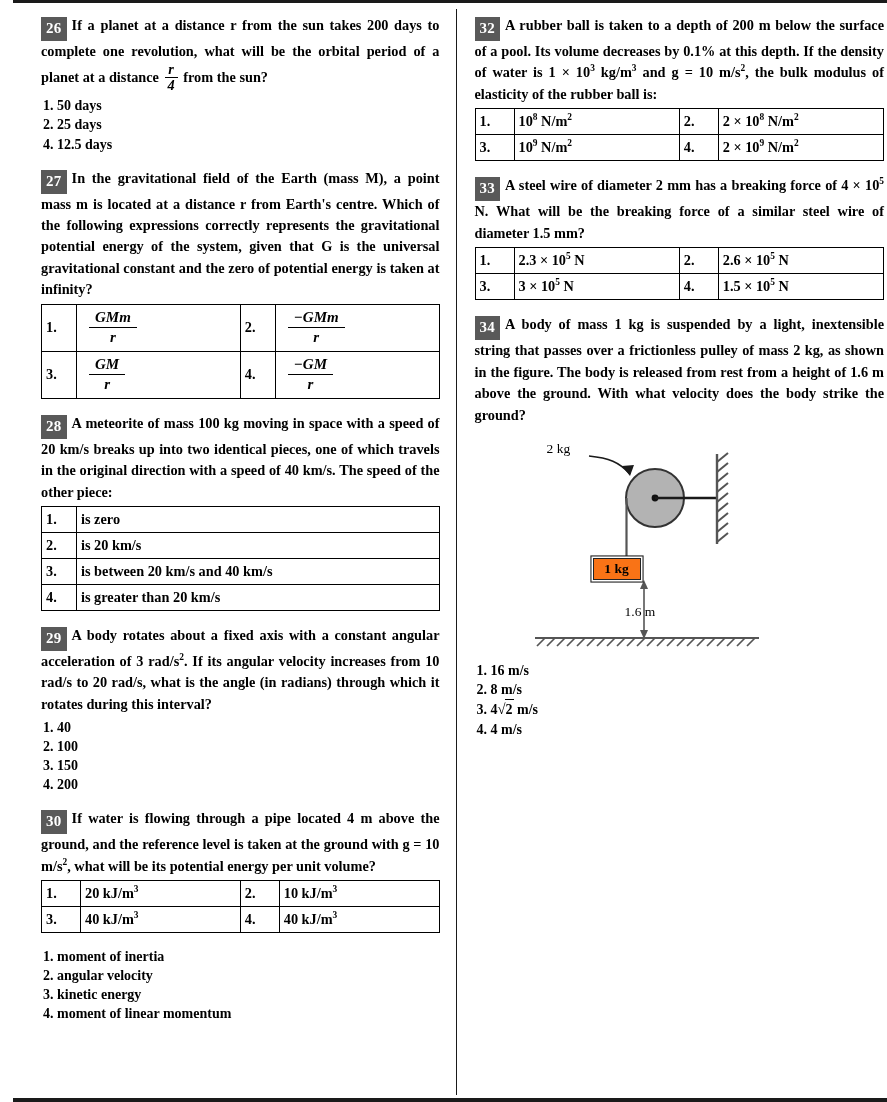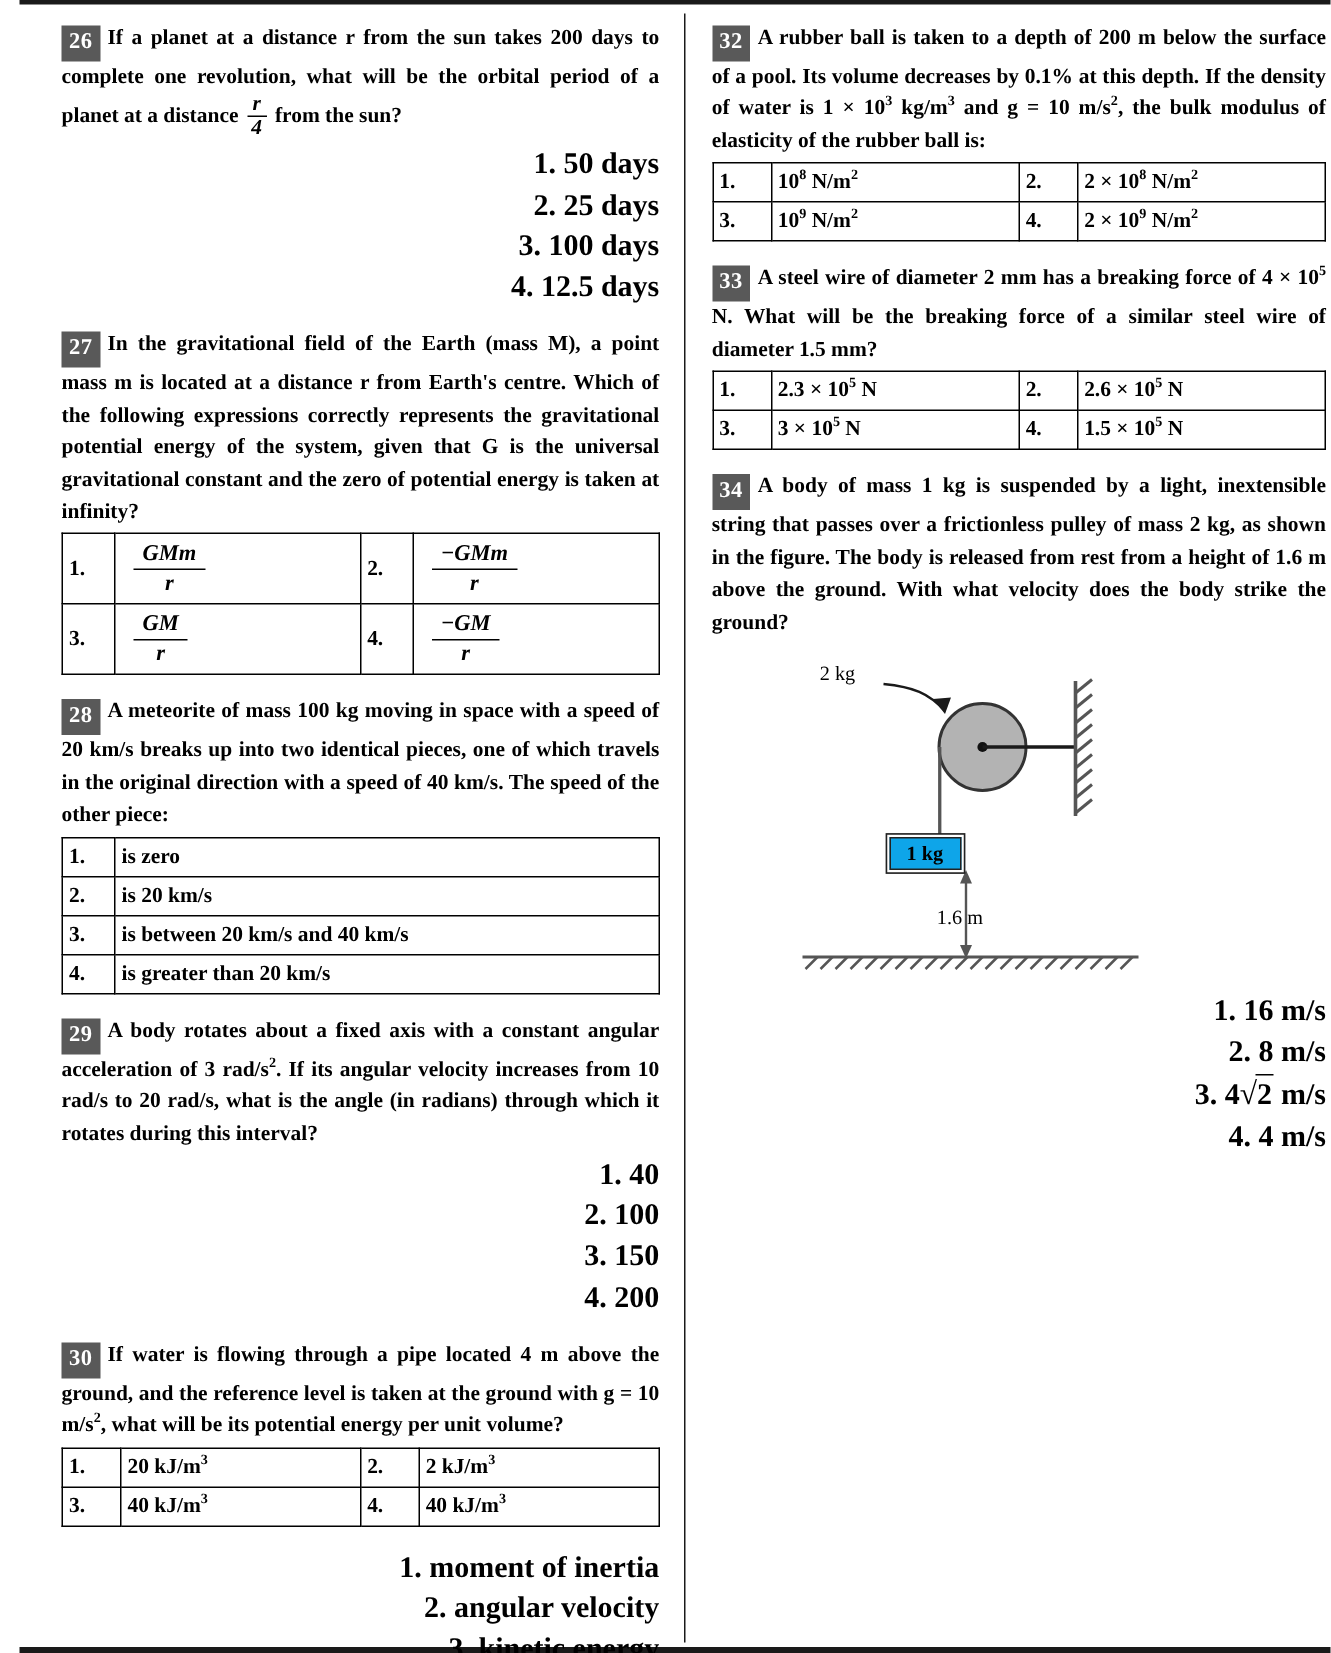--- a/index.html
+++ b/index.html
@@ -63,24 +63,23 @@
     font-style:italic;
     margin:0 2px;
     line-height:1.05;
   }
   .frac .num{display:block;padding:0 3px;}
   .frac .den{display:block;border-top:1.2px solid #000;padding:0 3px;}
 
   
   .opts{
     margin:3px 0 0 2px;
-    font-size:20px;
+    font-size:14px;
     line-height:1.36;
     font-weight:bold;
-    text-align:right;
   }
   .opts div{white-space:nowrap;}
 
   
   table.opt{
     border-collapse:collapse;
     width:100%;
     margin-top:3px;
     font-size:14.3px;
     font-weight:bold;
@@ -130,21 +129,21 @@
     font-family:"Liberation Serif",serif;
   }
   #lbl-pulley{left:20px;top:5px;}
   #lbl-height{left:98px;top:168px;}
   .blockbox{
     position:absolute;
     left:66px;top:122px;
     width:48px;height:22px;
     border:1.3px solid #222;
     box-shadow:0 0 0 1.5px #fff, 0 0 0 2.6px #222;
-    background:#0ea5e9;
+    background:#f97316;
     box-sizing:border-box;
   }
   .blockbox span{
     display:block;
     text-align:center;
     font-size:13.5px;
     font-weight:bold;
     line-height:20px;
   }
 </style>
@@ -158,21 +157,20 @@
 
       <div class="q">
         <div class="qbody">
           <span class="qnum">26</span><span>If a planet at a distance r from the sun takes 200 days to complete one revolution, what will be the orbital period of a planet at a distance</span>
           <span class="frac"><span class="num">r</span><span class="den">4</span></span>
           <span>from the sun?</span>
         </div>
         <div class="opts">
           <div>1. 50 days</div>
           <div>2. 25 days</div>
-          <div>3. 100 days</div>
           <div>4. 12.5 days</div>
         </div>
       </div>
 
       <div class="q">
         <div class="qbody">
           <span class="qnum">27</span><span>In the gravitational field of the Earth (mass M), a point mass m is located at a distance r from Earth's centre. Which of the following expressions correctly represents the gravitational potential energy of the system, given that G is the universal gravitational constant and the zero of potential energy is taken at infinity?</span>
         </div>
         <table class="opt frac-tbl">
           <tbody>
@@ -233,21 +231,21 @@
       <div class="q">
         <div class="qbody">
           <span class="qnum">30</span><span>If water is flowing through a pipe located 4 m above the ground, and the reference level is taken at the ground with g = 10 m/s</span><sup>2</sup><span>, what will be its potential energy per unit volume?</span>
         </div>
         <table class="opt two">
           <tbody>
               <tr>
             <td class="k">1.</td>
             <td><span>20 kJ/m</span><sup>3</sup></td>
             <td class="k">2.</td>
-            <td><span>2 kJ/m</span><sup>3</sup></td>
+            <td><span>10 kJ/m</span><sup>3</sup></td>
           </tr>
           <tr>
             <td class="k">3.</td>
             <td><span>40 kJ/m</span><sup>3</sup></td>
             <td class="k">4.</td>
             <td><span>40 kJ/m</span><sup>3</sup></td>
           </tr>
         </tbody>
           </table>
       </div>

